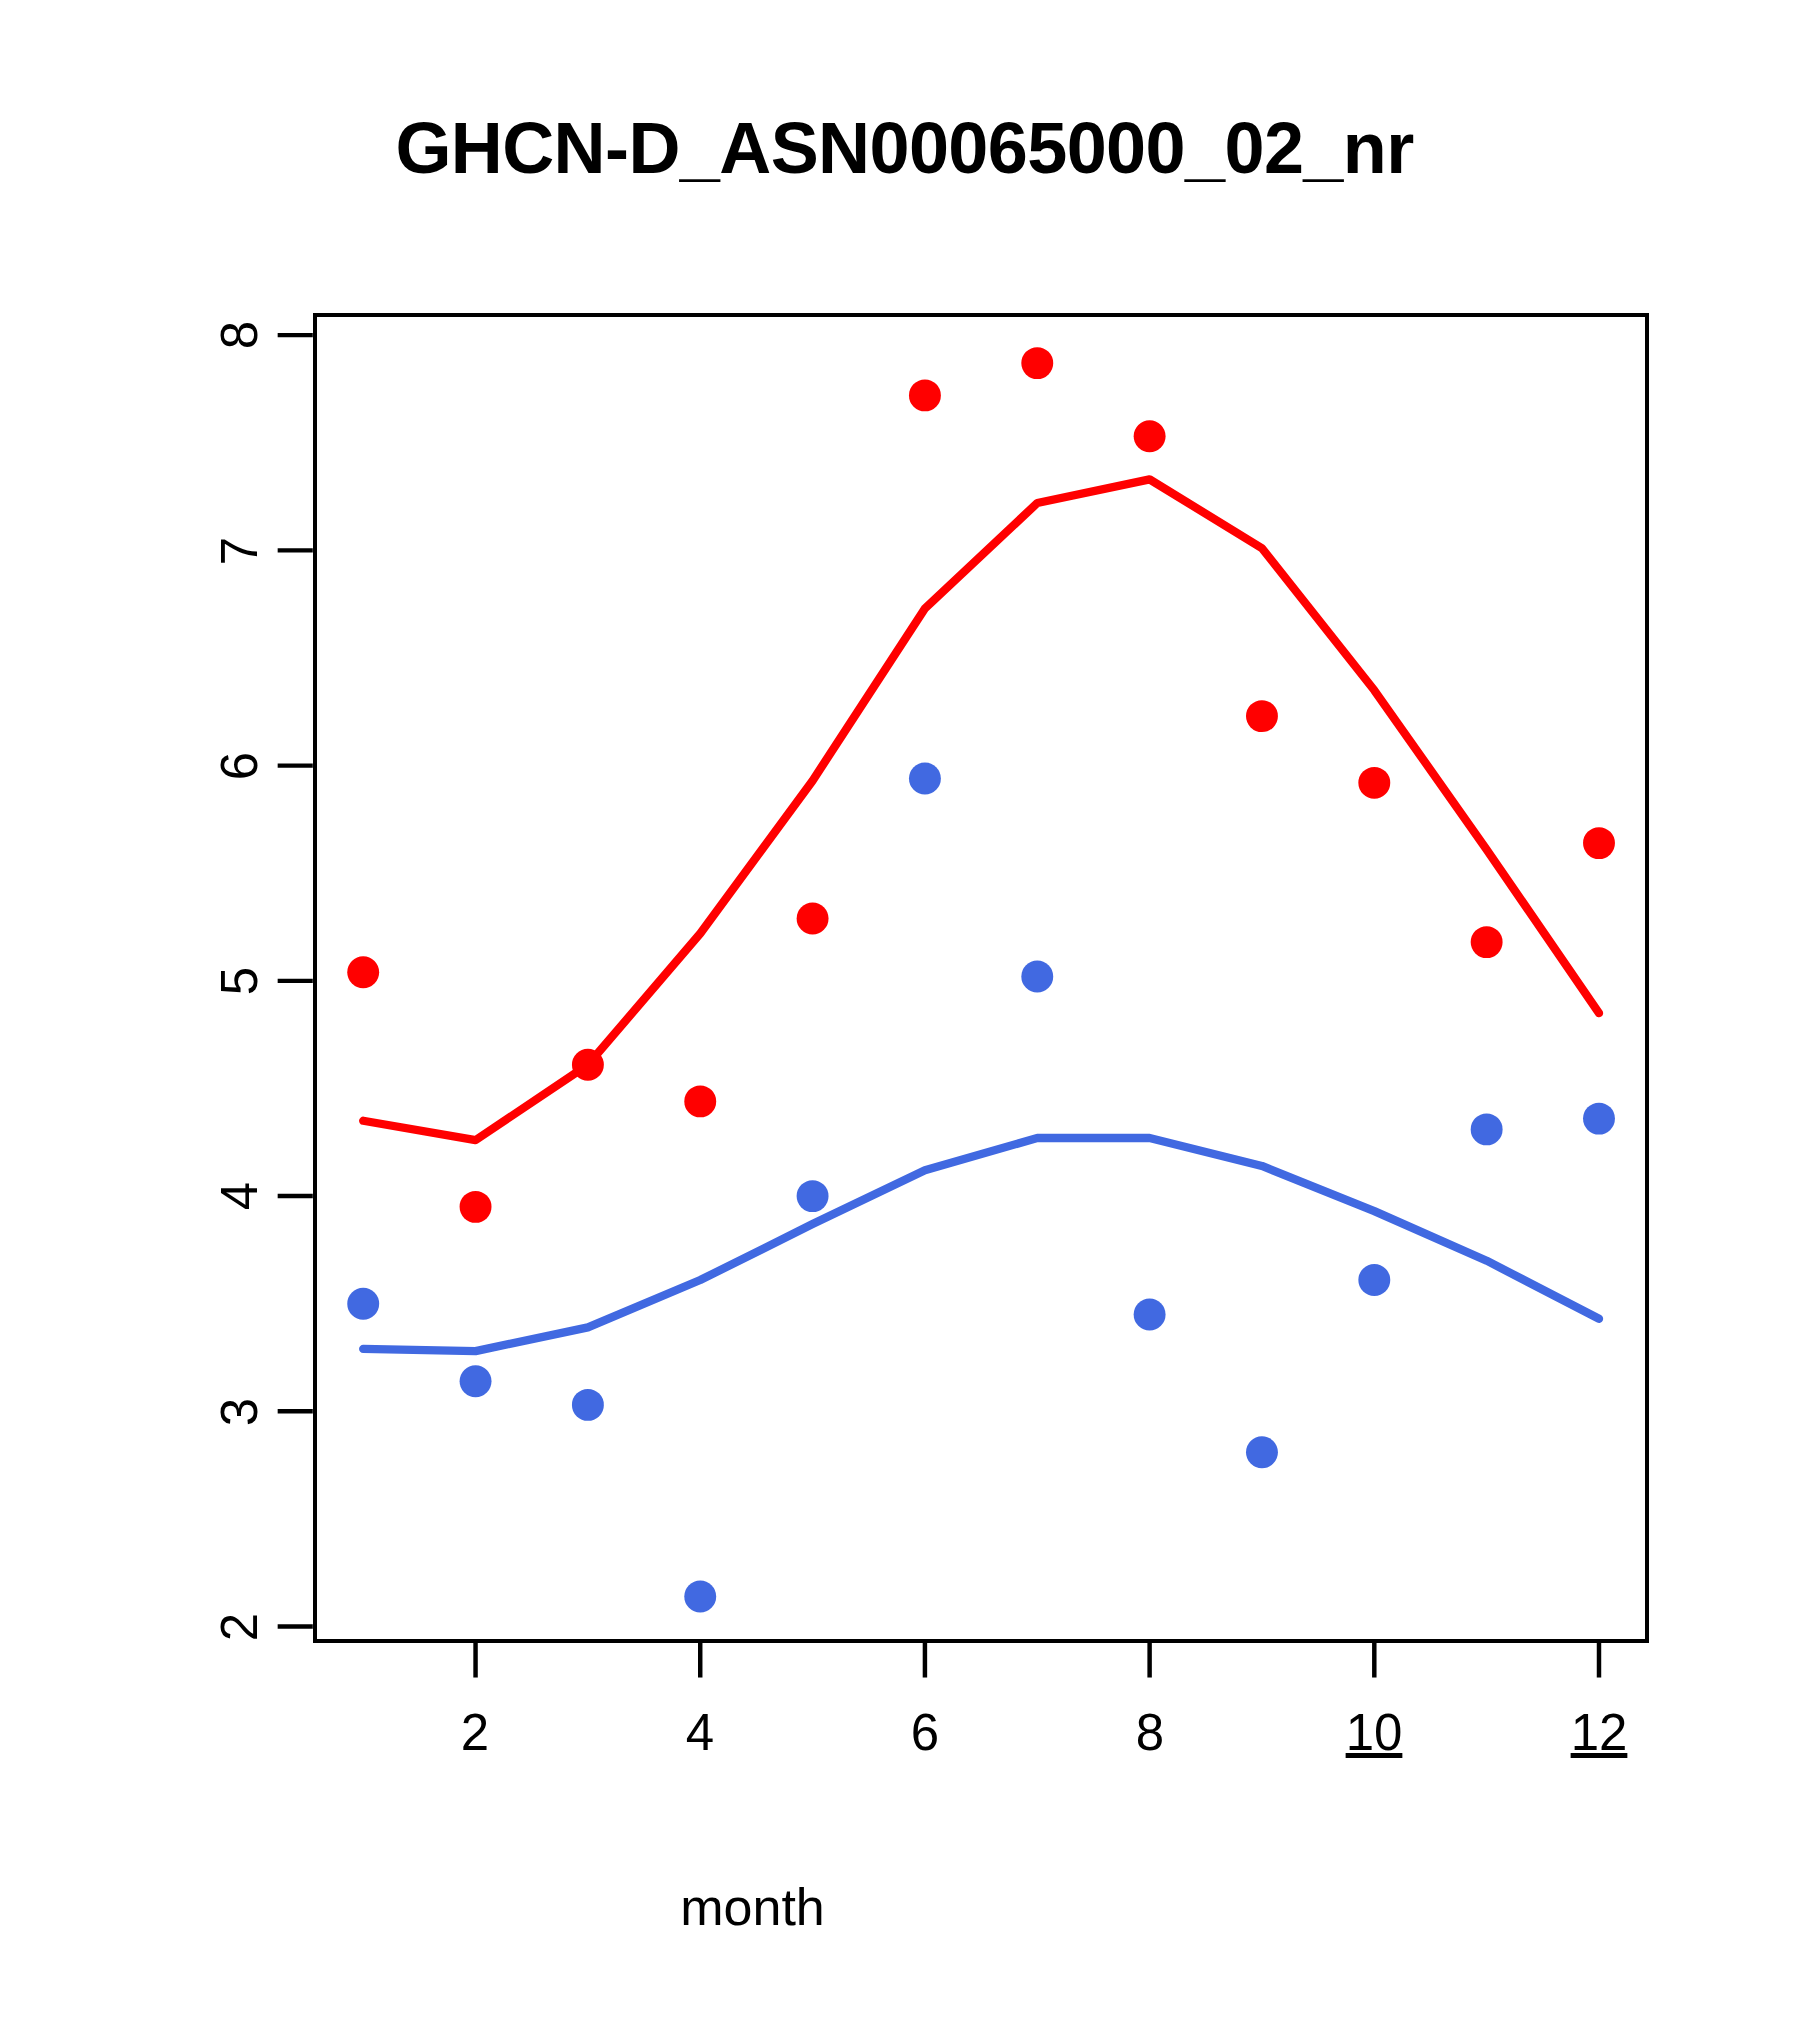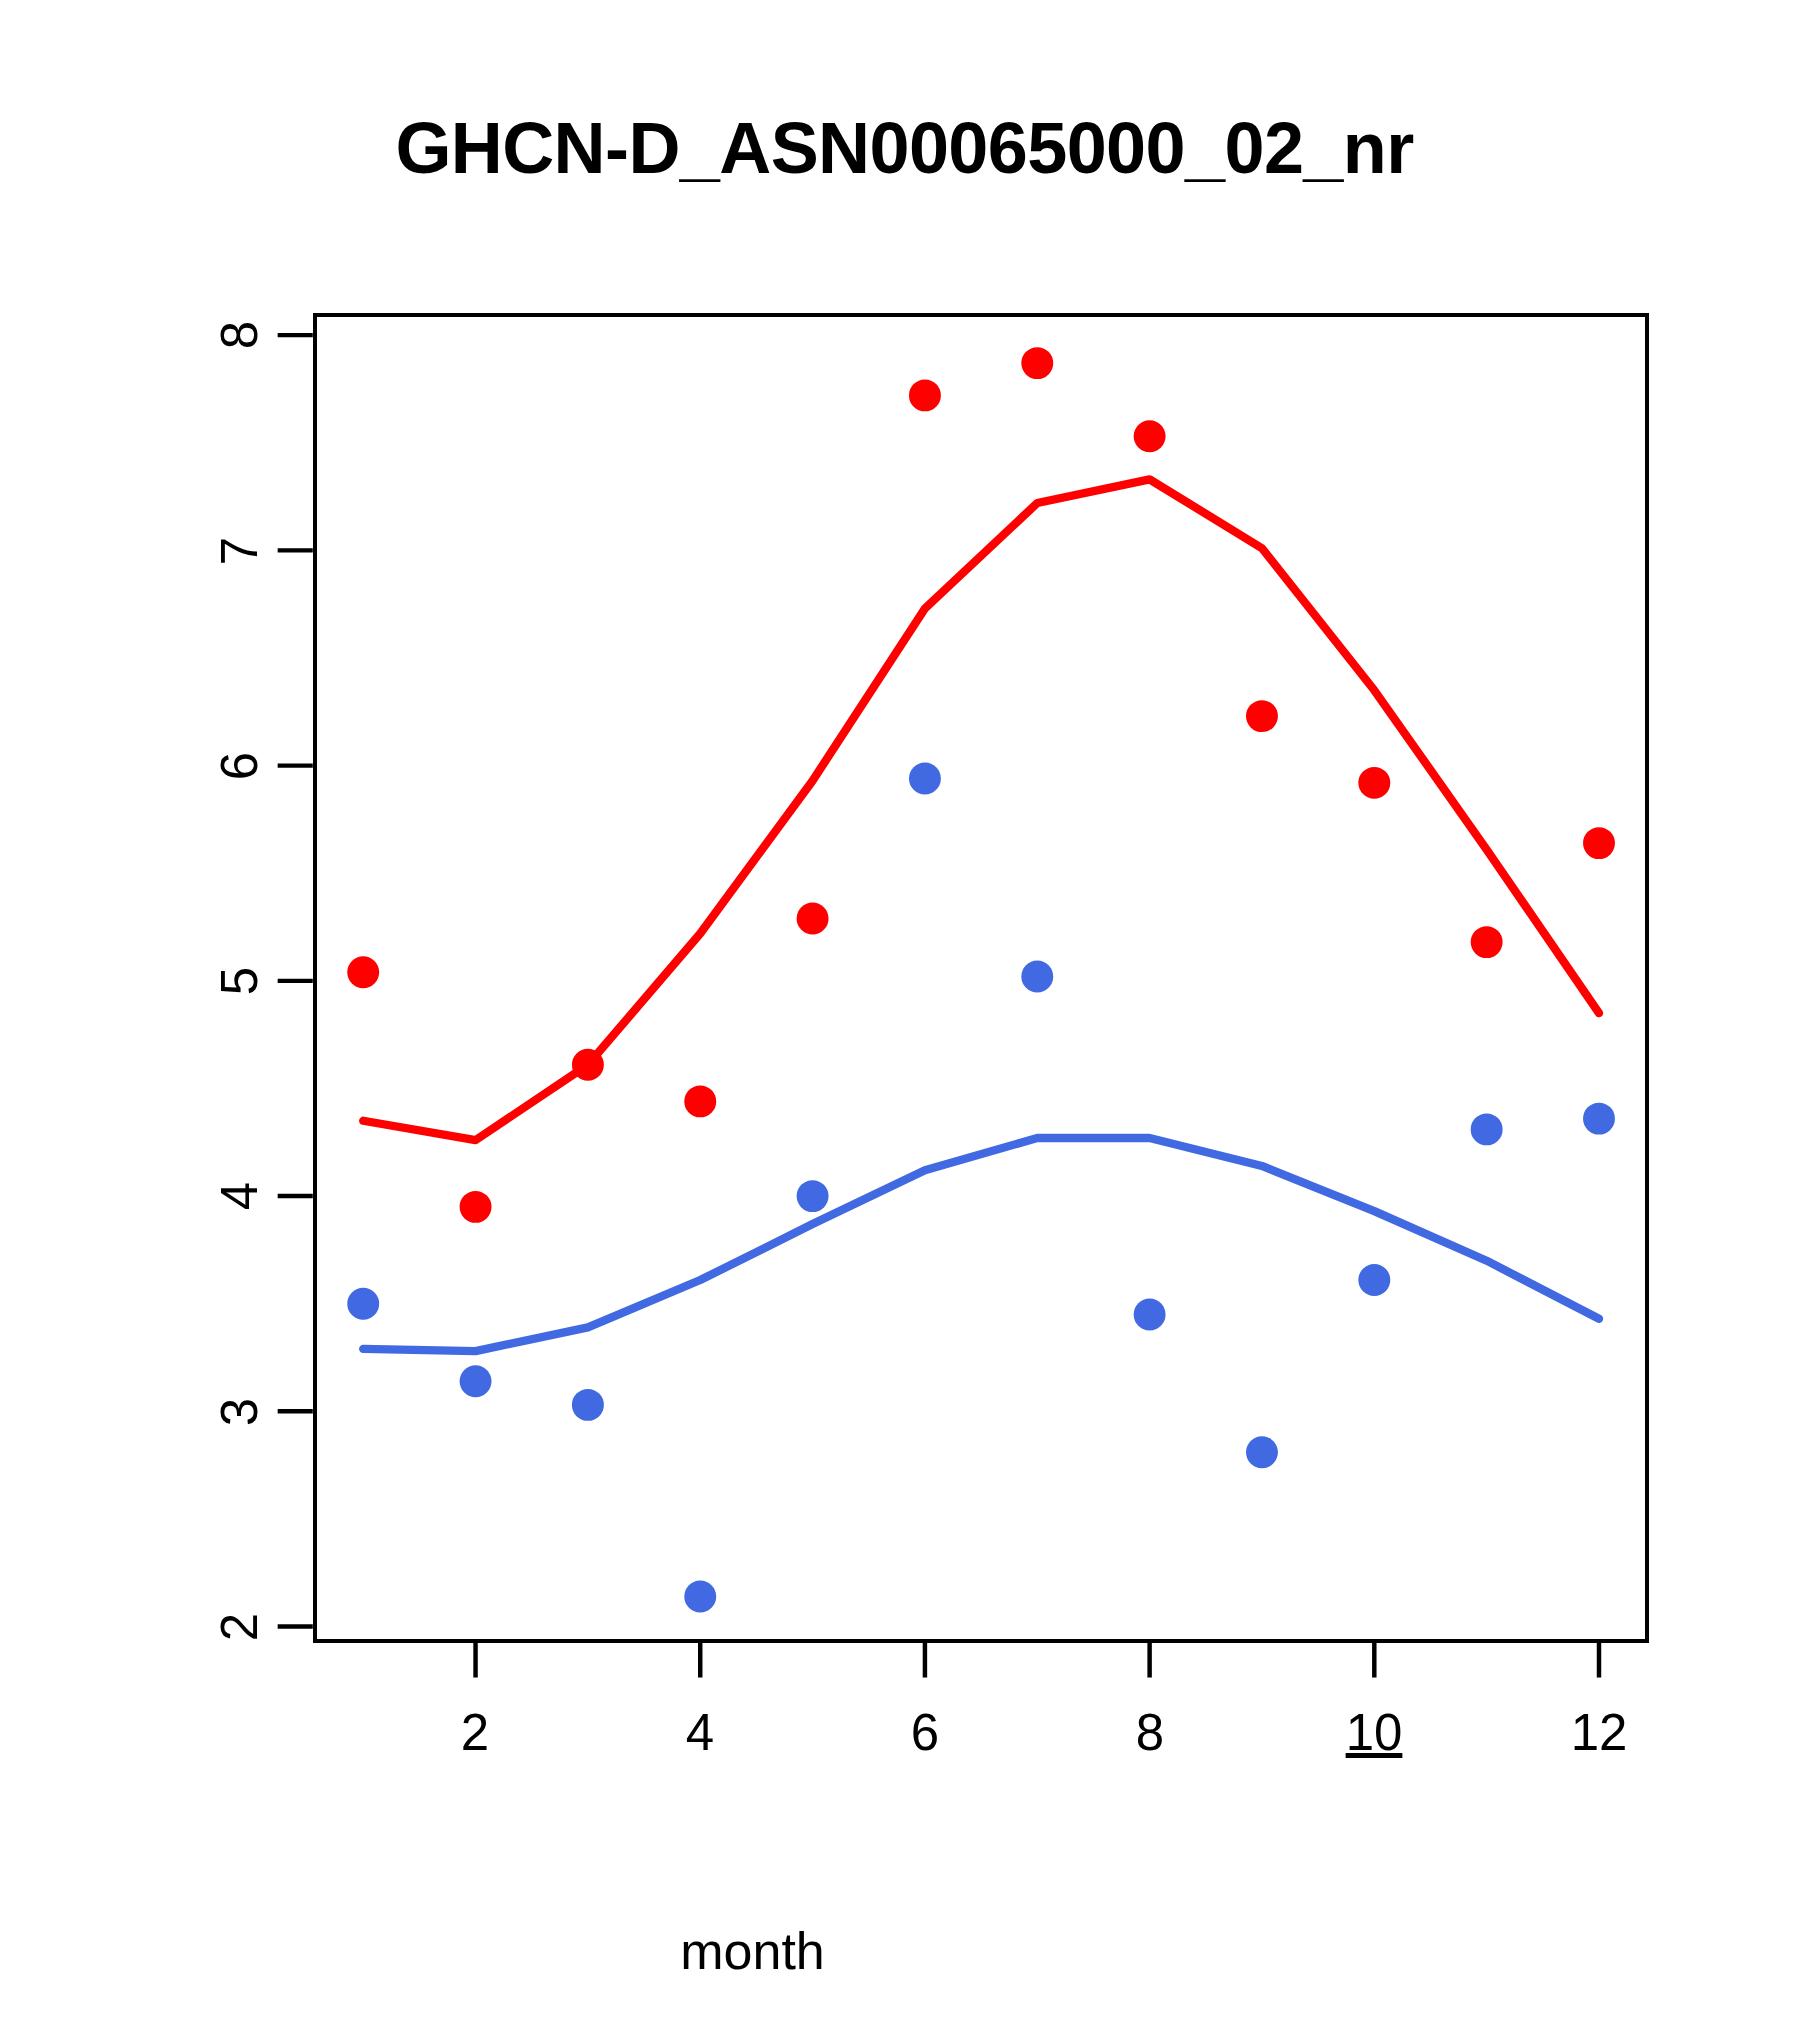--- a/index.html
+++ b/index.html
@@ -36,21 +36,20 @@
   }
 
   #xlabel {
     position: absolute;
     left: 0;
     top: 1877px;
     width: 1505px;
     text-align: center;
     font-size: 52px;
     color: #000000;
-    margin-top: 44px;
   }
 
   
   #plot-box {
     position: absolute;
     left: 313px;
     top: 313px;
     width: 1336px;
     height: 1330px;
     border: 4.5px solid #000000;
@@ -149,19 +148,19 @@
       <div class="ytick-label" style="width: 77px; left: 201px; top: 734px; line-height: 64px; height: 64px;">6</div>
       <div class="ytick-label" style="width: 77px; left: 201px; top: 519px; line-height: 64px; height: 64px;">7</div>
       <div class="ytick-label" style="width: 77px; left: 201px; top: 303px; line-height: 64px; height: 64px;">8</div>
     </div>
   <div id="xtick-labels">
       <div class="xtick-label" style="width: 140px; left: 405px; top: 1703px;">2</div>
       <div class="xtick-label" style="width: 140px; left: 630px; top: 1703px;">4</div>
       <div class="xtick-label" style="width: 140px; left: 855px; top: 1703px;">6</div>
       <div class="xtick-label" style="width: 140px; left: 1080px; top: 1703px;">8</div>
       <div class="xtick-label" style="width: 140px; left: 1304px; top: 1703px; text-decoration: underline;">10</div>
-      <div class="xtick-label" style="width: 140px; left: 1529px; top: 1703px;">12</div>
+      <div class="xtick-label" style="width: 140px; left: 1529px; top: 1703px; text-decoration: underline;">12</div>
     </div>
 
   <div id="xlabel">month</div>
 
 </div>
 
 
 </body></html>

